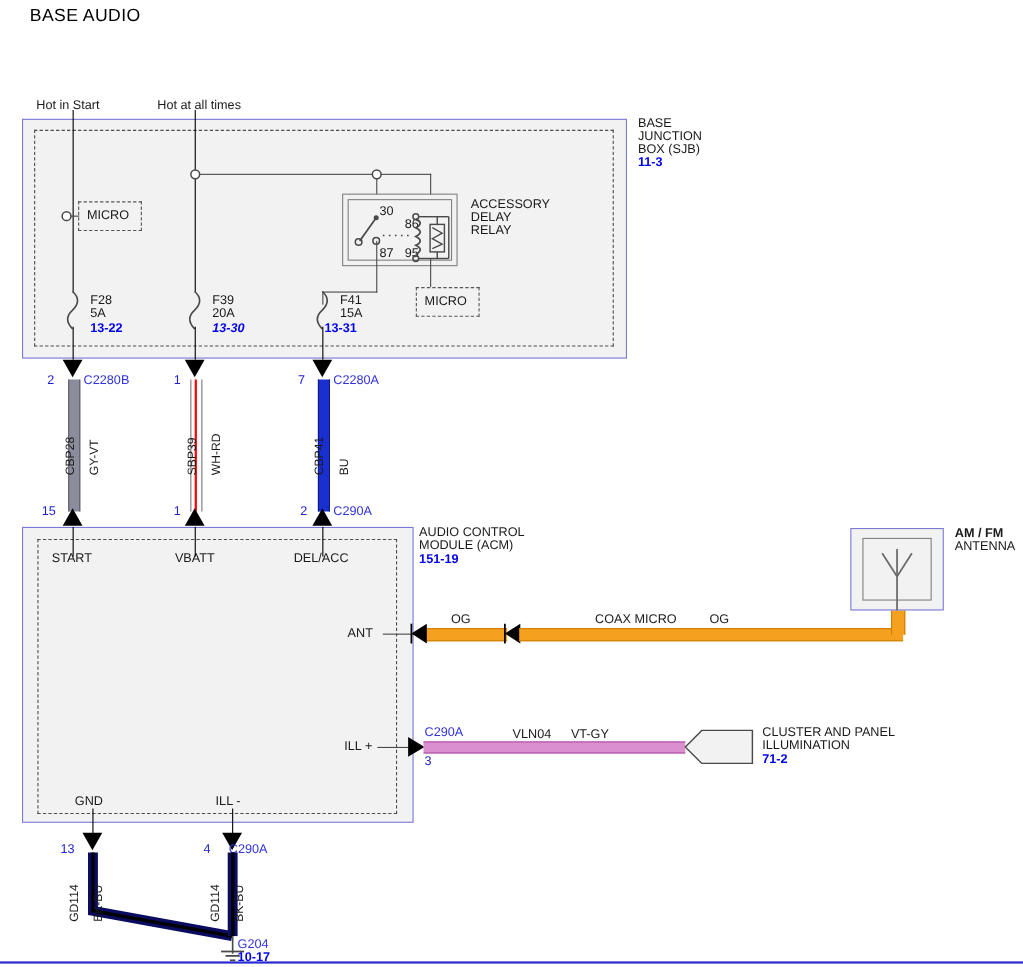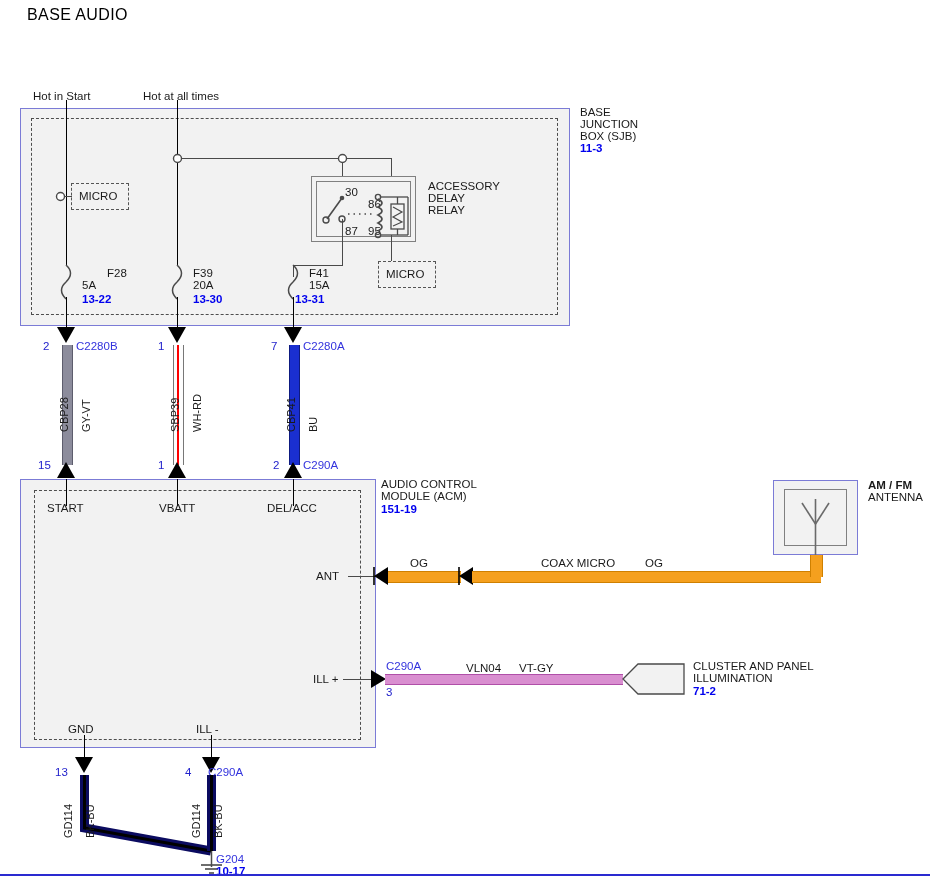--- a/index.html
+++ b/index.html
@@ -116,31 +116,31 @@
 <div class="abs hline" style="left:293px;top:265px;width:50px;"></div>
 <div class="abs vline" style="left:293px;top:265px;height:12px;"></div>
 
 <div class="abs lbl" style="left:428px;top:180px;">ACCESSORY</div>
 <div class="abs lbl" style="left:428px;top:192px;">DELAY</div>
 <div class="abs lbl" style="left:428px;top:204px;">RELAY</div>
 
 <svg class="abs" style="left:54px;top:265px;width:24px;height:34px;">
   <path d="M 12 0 q 9 8 0 17 q -9 8 0 17" fill="none" stroke="#4a4a4a" stroke-width="1.5"></path>
 </svg>
-<div class="abs lbl" style="left:82px;top:267px;margin-left:25px;">F28</div>
+<div class="abs lbl" style="left:82px;top:267px;">F28</div>
 <div class="abs lbl" style="left:82px;top:279px;">5A</div>
 <div class="abs ref" style="left:82px;top:293px;">13-22</div>
 <div class="abs vline-k" style="left:66px;top:297px;height:30px;"></div>
 
 <svg class="abs" style="left:165px;top:265px;width:24px;height:34px;">
   <path d="M 12 0 q 9 8 0 17 q -9 8 0 17" fill="none" stroke="#4a4a4a" stroke-width="1.5"></path>
 </svg>
 <div class="abs lbl" style="left:193px;top:267px;">F39</div>
 <div class="abs lbl" style="left:193px;top:279px;">20A</div>
-<div class="abs ref" style="left:193px;top:293px;">13-30</div>
+<div class="abs ref" style="left:193px;top:293px;font-style:italic;">13-30</div>
 <div class="abs vline-k" style="left:177px;top:297px;height:30px;"></div>
 
 <svg class="abs" style="left:281px;top:265px;width:24px;height:34px;">
   <path d="M 12 0 q 9 8 0 17 q -9 8 0 17" fill="none" stroke="#4a4a4a" stroke-width="1.5"></path>
 </svg>
 <div class="abs lbl" style="left:309px;top:267px;">F41</div>
 <div class="abs lbl" style="left:309px;top:279px;">15A</div>
 <div class="abs ref" style="left:295px;top:293px;">13-31</div>
 <div class="abs vline-k" style="left:293px;top:297px;height:30px;"></div>
 

